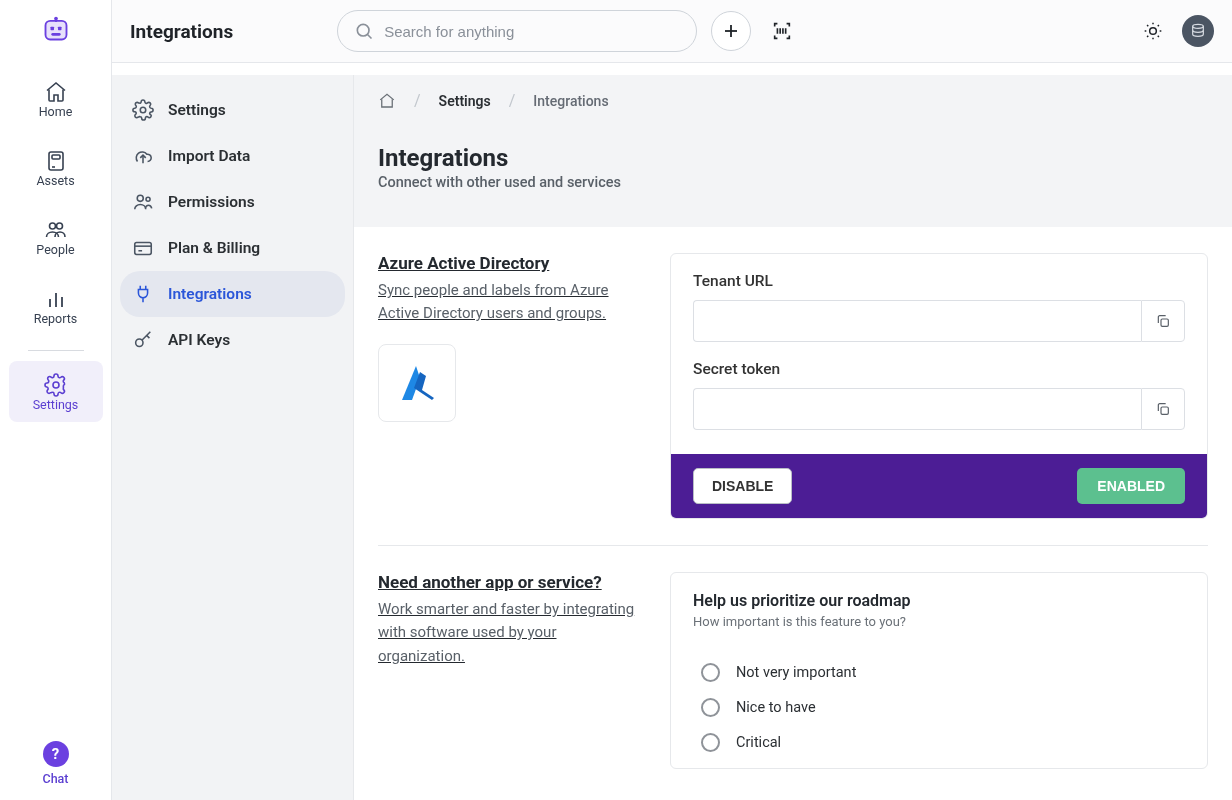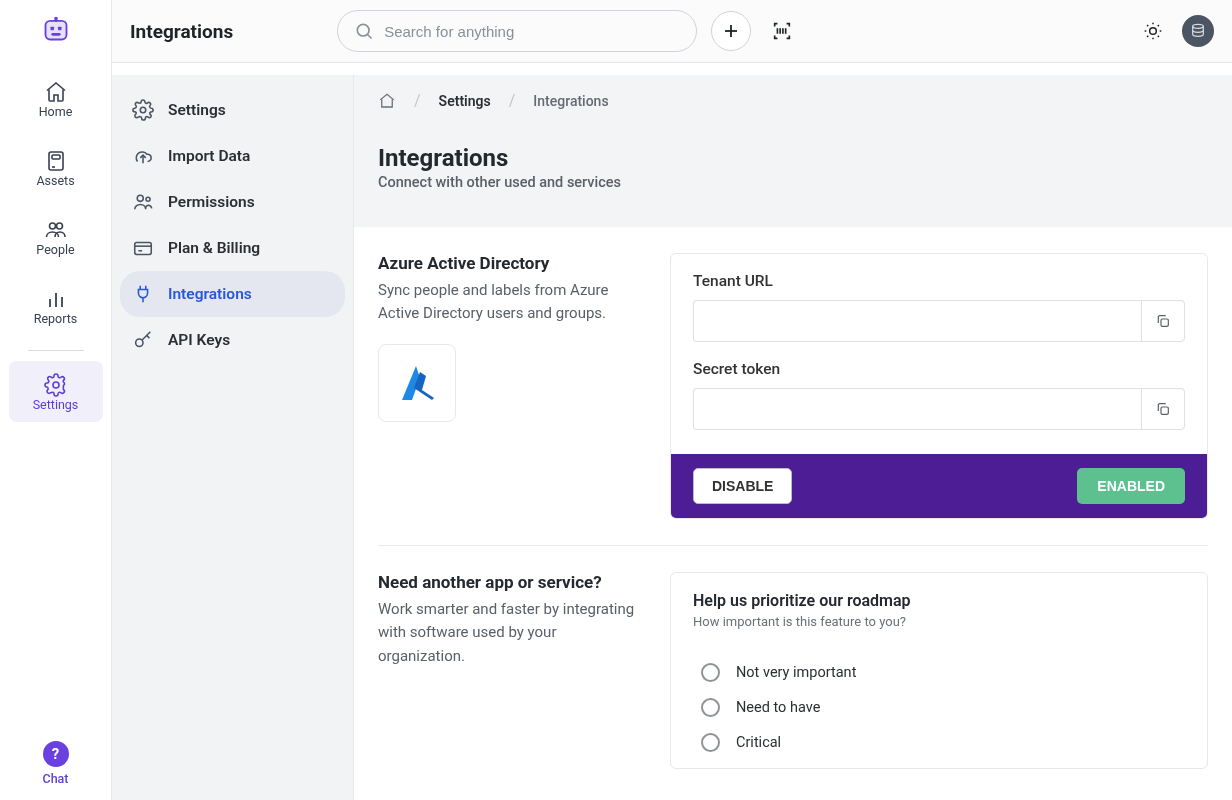--- a/index.html
+++ b/index.html
@@ -139,21 +139,21 @@
 .breadcrumb a { color:#656b74; text-decoration:none; font-weight:500;}
 .breadcrumb .strong { color:#2b2f33; font-weight:600;}
 .breadcrumb .home { color:#6a7077; width:18px; height:18px; display:flex; }
 .page-head {
   padding: 18px 24px 36px;
 }
 .page-head h1 { font-size:24px; font-weight:700; }
 .page-head .sub { color:#596068; font-size:14.5px; margin-top:2px; font-weight:500;}
 .panel-area { background:#fff; flex:1; padding: 26px 24px 40px; }
 .section-row { display:flex; gap: 28px; }
-.section-left { width: 264px; }
+.section-left { width: 264px; text-decoration: underline; }
 .section-left h3 { font-size:17px; font-weight:700; margin-bottom:6px;}
 .section-left p { color:#596068; font-size:15px; line-height:1.55; }
 .azure-logo {
   width: 78px; height:78px; border:1px solid #e6e8eb; border-radius:8px;
   margin-top:18px; display:flex;align-items:center;justify-content:center;
   background:#fff;
 }
 .card {
   flex:1;
   border:1px solid #e6e8eb;
@@ -451,21 +451,21 @@
           <div class="card">
             <div class="roadmap">
               <h4>Help us prioritize our roadmap</h4>
               <div class="rm-sub">How important is this feature to you?</div>
               <div class="opt">
                 <div class="radio"></div>
                 <span class="olbl">Not very important</span>
               </div>
               <div class="opt">
                 <div class="radio"></div>
-                <span class="olbl">Need to have</span>
+                <span class="olbl">Nice to have</span>
               </div>
               <div class="opt">
                 <div class="radio"></div>
                 <span class="olbl">Critical</span>
               </div>
             </div>
           </div>
         </div>
       </div>
     </div>

